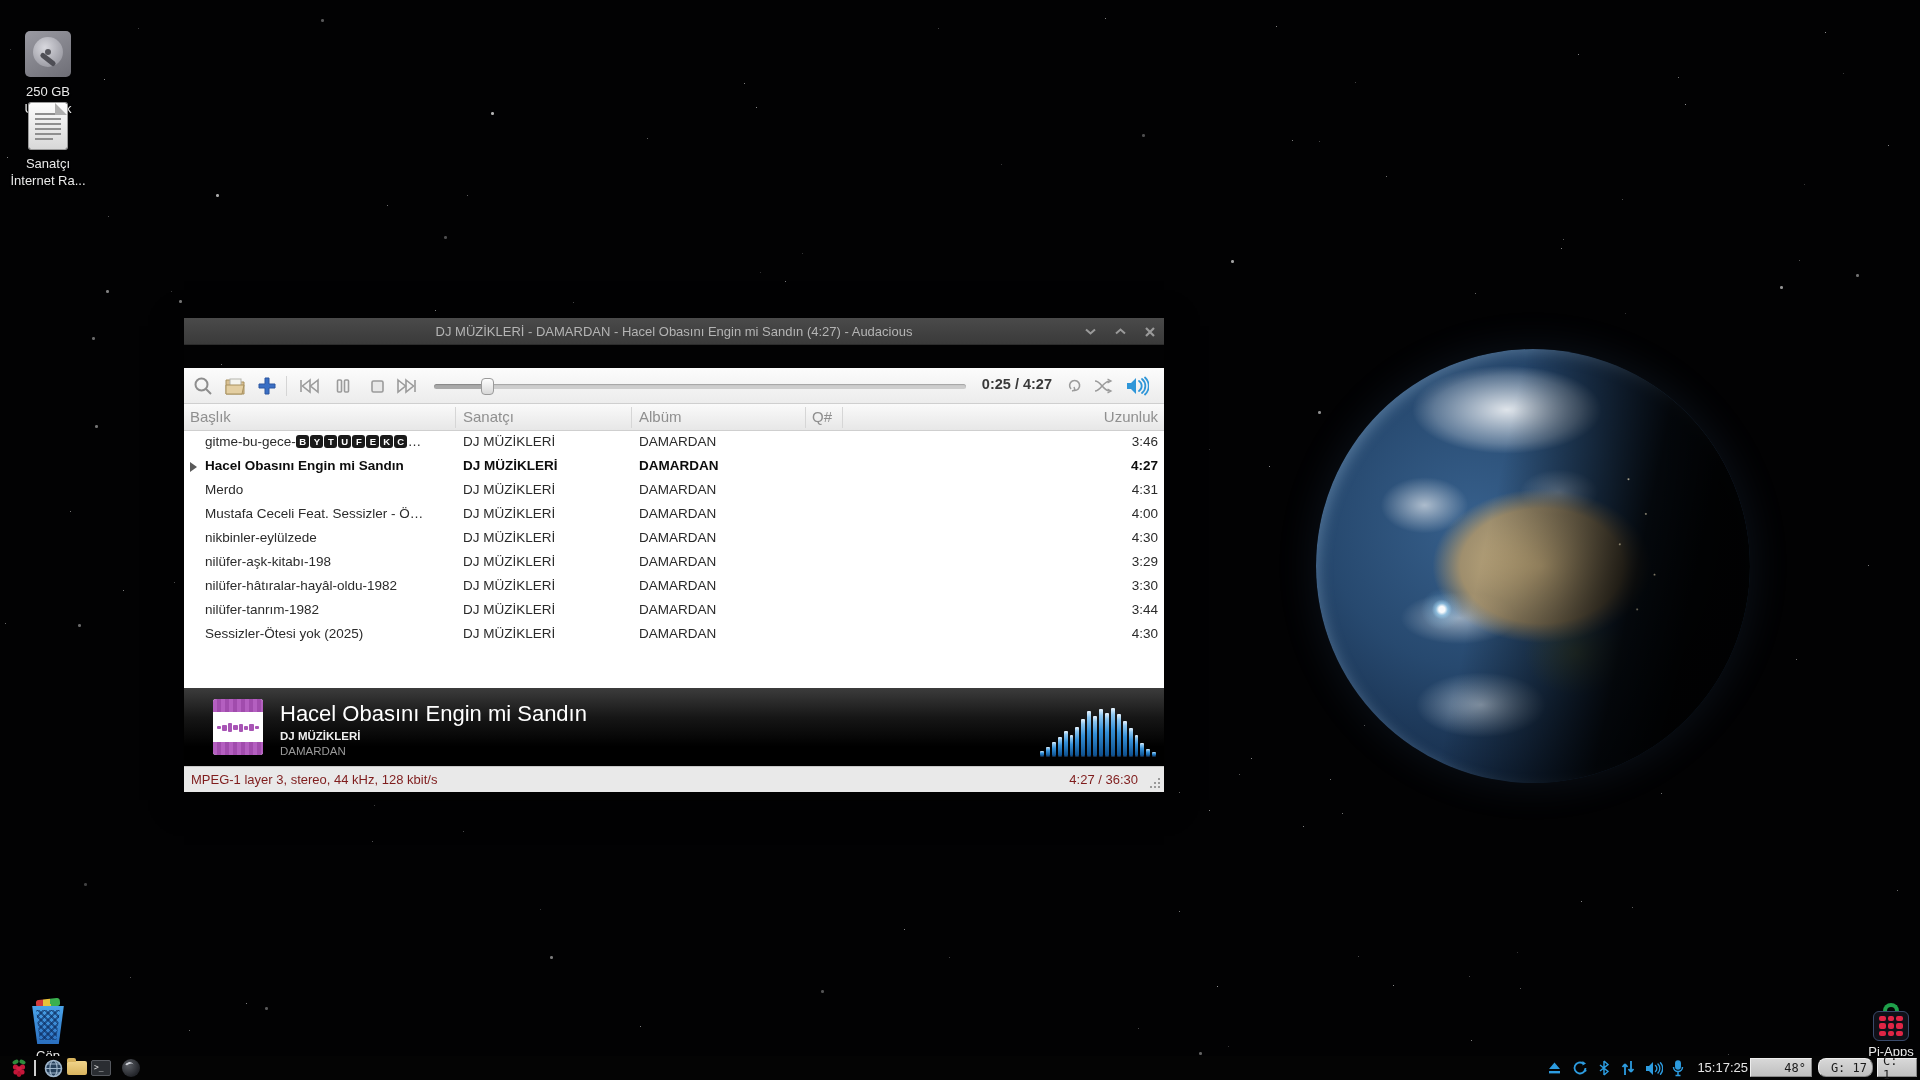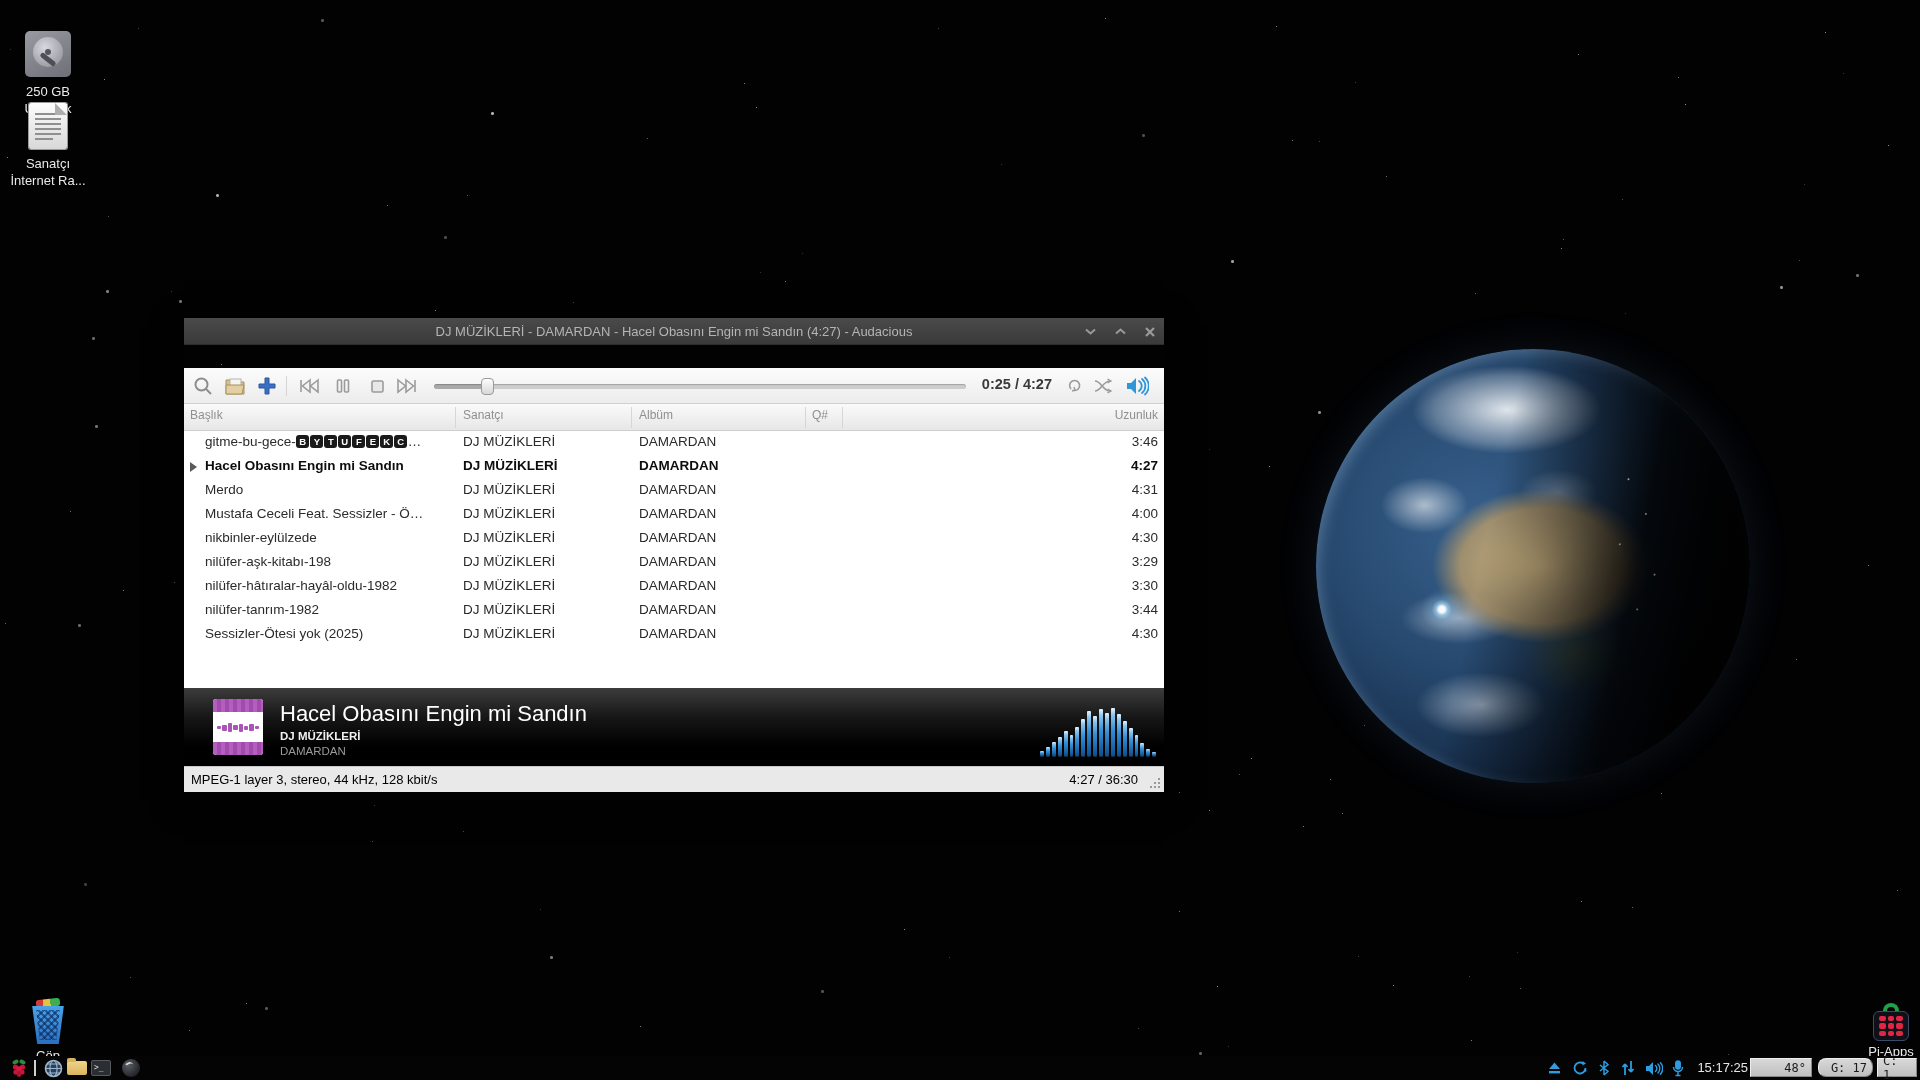--- a/index.html
+++ b/index.html
@@ -91,21 +91,21 @@
   .tsep { position:absolute; top:8px; width:1px; height:20px; background:#d5d5d5; }
 
   #seek { position:absolute; left:250px; right:198px; top:16px; height:5px; border-radius:3px;
     background:linear-gradient(90deg, #a9a9a9 0 10%, #cdcdcd 10% 100%); box-shadow:inset 0 1px 1px rgba(0,0,0,.2); cursor:pointer; }
   #seekhandle { position:absolute; top:-6px; width:13px; height:17px; border-radius:4px;
     background:linear-gradient(#fdfdfd,#d8d8d8); border:1px solid #9a9a9a; }
   #tooltime { position:absolute; right:112px; top:8px; font-size:14.5px; font-weight:bold; color:#3a3a3a; }
 
   
   #plheader { position:absolute; left:0; top:86px; right:0; height:27px;
-    background:linear-gradient(#fafafa,#e7e7e7); border-bottom:1px solid #cfcfcf; font-size:12px; color:#8f8f8f;text-align:center; }
+    background:linear-gradient(#fafafa,#e7e7e7); border-bottom:1px solid #cfcfcf; font-size:15px; color:#8f8f8f;text-align:center; }
   #plheader .hcol { position:absolute; top:4px; cursor:pointer; }
   #plheader .hdiv { position:absolute; top:3px; width:1px; height:21px; background:#d6d6d6; }
 
   #plrows { position:absolute; left:0; top:113px; right:0; height:257px; background:#fff; overflow:hidden; }
   .plrow { position:relative; height:24px; font-size:13.5px; color:#2b2b2b; cursor:default; }
   .plrow .c-title  { position:absolute; left:21px; top:3px; width:240px; white-space:nowrap; overflow:hidden; }
   .plrow .c-artist { position:absolute; left:279px; top:3px; width:160px; }
   .plrow .c-album  { position:absolute; left:455px; top:3px; width:160px; }
   .plrow .c-len    { position:absolute; right:6px; top:3px; text-align:right; }
   .plrow.current { font-weight:bold; color:#0d0d0d; }
@@ -127,21 +127,21 @@
   #npartist { position:absolute; left:96px; top:42px; color:#f0f0f0; font-size:11.5px; font-weight:bold; }
   #npalbum { position:absolute; left:96px; top:57px; color:#9a9a9a; font-size:11.5px; }
 
   #vis { position:absolute; right:8px; top:10px; width:116px; height:58px; display:flex; align-items:flex-end; gap:2px; }
   #vis .vbar { width:4px; border-radius:1px;
     background:linear-gradient(180deg,#eaf5ff 0%, #8cc6f0 14%, #3490d8 45%, #0d4f8c 100%);
     box-shadow:0 1px 0 rgba(40,90,150,.5); }
 
   
   #statusbar { position:absolute; left:0; top:448px; right:0; height:26px; background:#e9e9e9;
-    border-top:1px solid #c8c8c8; font-size:13px; color:#000000; }
+    border-top:1px solid #c8c8c8; font-size:13px; color:#7f1d1d; }
   #statusbar .sleft { position:absolute; left:7px; top:5px; }
   #statusbar .sright { position:absolute; right:26px; top:5px; }
   #grip { position:absolute; right:3px; bottom:3px; width:12px; height:12px;
     background:
      radial-gradient(circle 1.2px at 10px 10px,#9a9a9a 0 100%,transparent),
      radial-gradient(circle 1.2px at 6px 10px,#9a9a9a 0 100%,transparent),
      radial-gradient(circle 1.2px at 10px 6px,#9a9a9a 0 100%,transparent),
      radial-gradient(circle 1.2px at 2px 10px,#9a9a9a 0 100%,transparent),
      radial-gradient(circle 1.2px at 6px 6px,#9a9a9a 0 100%,transparent),
      radial-gradient(circle 1.2px at 10px 2px,#9a9a9a 0 100%,transparent); }

